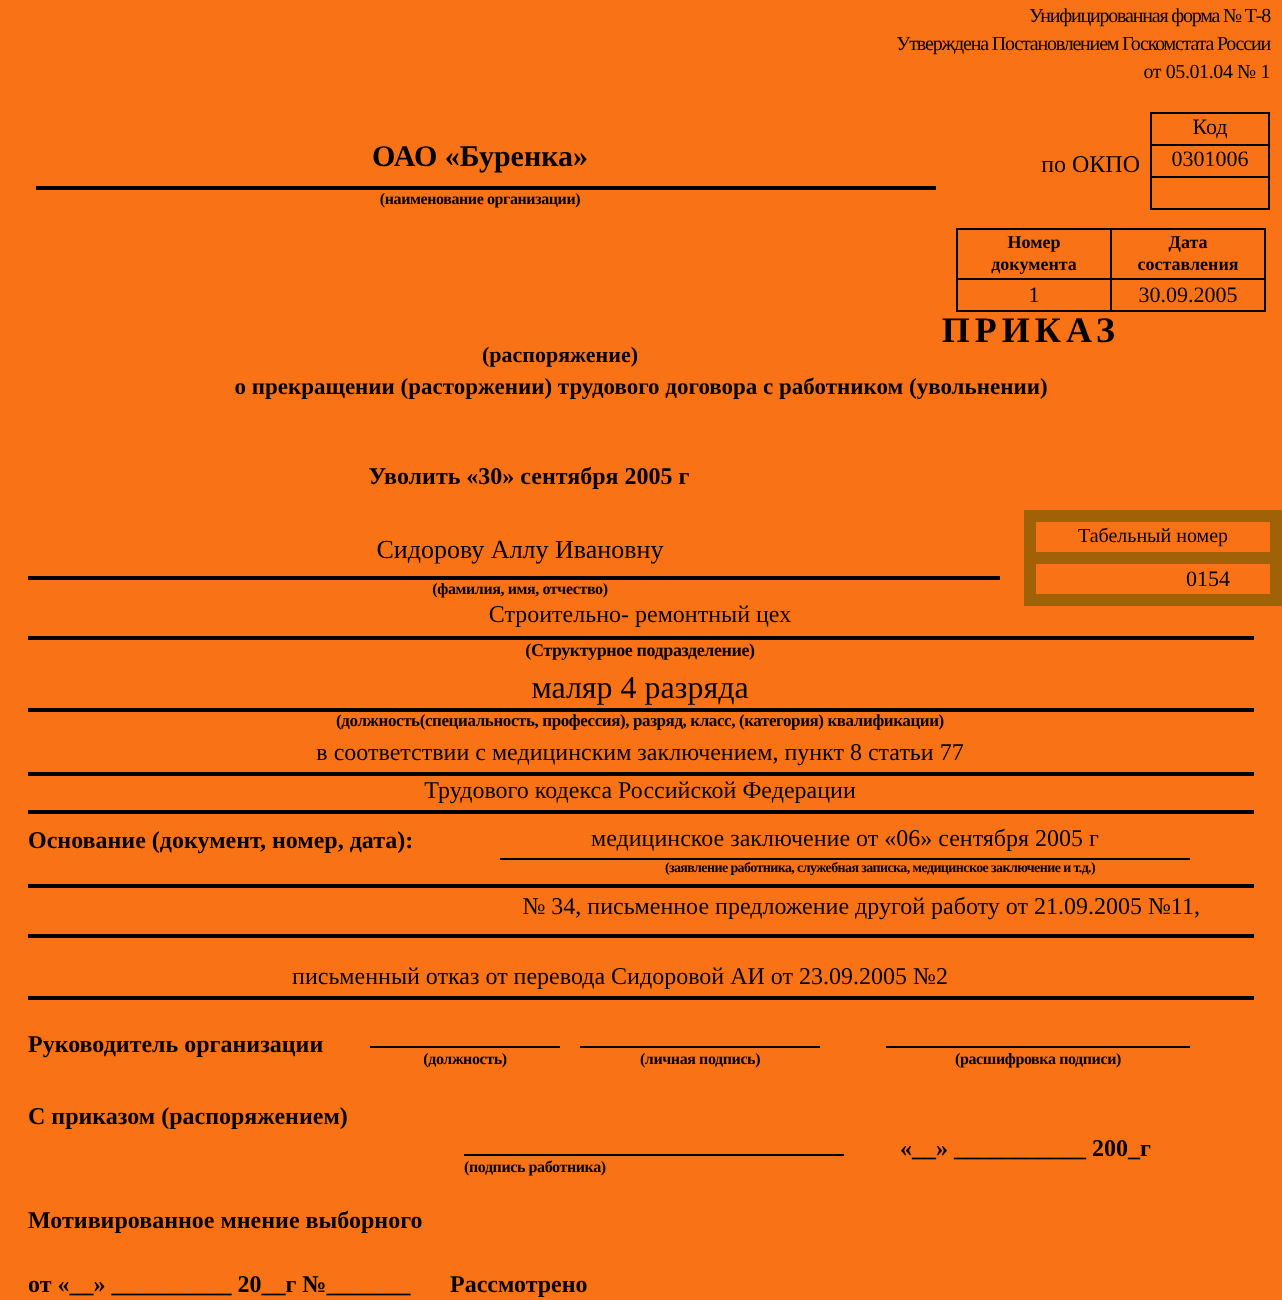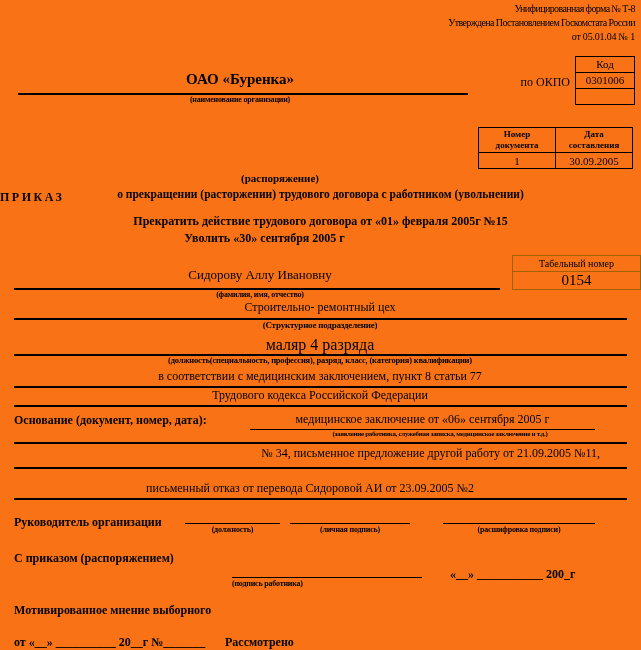--- a/index.html
+++ b/index.html
@@ -65,42 +65,41 @@
   #org-rule {
     top: 93px; left: 18px; width: 450px;
     border-bottom: 2px solid #000; height: 0;
   }
   #org-caption {
     top: 95px; left: 40px; width: 400px; text-align: center;
   }
 
   
   #docnum-table {
-    top: 127px; left: 478px;
+    top: 114px; left: 478px;
     border-collapse: collapse;
   }
   #docnum-table td, #docnum-table th {
     border: 1px solid #000;
     padding: 0;
     text-align: center;
   }
   #docnum-table th {
     font-size: 9px; font-weight: bold; line-height: 11px;
     width: 76px; height: 24px;
   }
   #docnum-table td {
     font-size: 11px; height: 15px;
   }
 
   
   #order-title {
     top: 155px; left: 0; width: 560px;
-    text-align: left; font-size: 12px; font-weight: bold;
+    text-align: right; font-size: 18px; font-weight: bold;
     letter-spacing: 2.5px;
-    margin-top: 35px;
   }
   #order-subtitle {
     top: 172px; left: 0; width: 560px;
     text-align: center; font-size: 11px; font-weight: bold;
   }
   #order-about {
     top: 188px; left: 0; width: 641px;
     text-align: center; font-size: 11.5px; font-weight: bold;
   }
 
@@ -113,27 +112,27 @@
     top: 231px; left: 0; width: 529px;
     text-align: center; font-size: 12px; font-weight: bold;
   }
 
   
   #tabnum-box {
     top: 255px; left: 512px;
     border-collapse: collapse;
   }
   #tabnum-box td {
-    border: 1px solid #a16207;
+    border: 6px solid #a16207;
     padding: 0 20px;
     height: 15px;
     width: 120px;
   }
   #tabnum-box .tn-head { font-size: 10px; text-align: center; }
-  #tabnum-box .tn-val  { font-size: 15px; text-align: center; }
+  #tabnum-box .tn-val  { font-size: 11px; text-align: right; }
 
   
   #emp-name { top: 267px; left: 60px; width: 400px; text-align: center; font-size: 13px; }
   #emp-rule { top: 288px; left: 14px; width: 486px; border-bottom: 2px solid #000; height: 0; }
   #emp-caption { top: 290px; left: 60px; width: 400px; text-align: center; }
 
   
   #subdiv-val { top: 300px; left: 60px; width: 520px; text-align: center; font-size: 12px; }
   #subdiv-rule { top: 318px; left: 14px; width: 613px; border-bottom: 2px solid #000; height: 0; }
   #subdiv-caption { top: 320px; left: 60px; width: 520px; text-align: center; font-size: 9px; }
@@ -233,21 +232,20 @@
       <td>1</td>
       <td>30.09.2005</td>
     </tr>
   </tbody>
     </table>
 
   <div class="abs" id="order-title">ПРИКАЗ</div>
   <div class="abs" id="order-subtitle">(распоряжение)</div>
   <div class="abs" id="order-about">о прекращении (расторжении) трудового договора с работником (увольнении)</div>
 
-  <div class="abs" id="terminate-line">Прекратить действие трудового договора от «01» февраля 2005г   №15</div>
   <div class="abs" id="dismiss-line">Уволить           «30»  сентября 2005 г</div>
 
   <table class="abs" id="tabnum-box">
     <tbody>
         <tr>
       <td class="tn-head">Табельный номер</td>
     </tr>
     <tr>
       <td class="tn-val">0154</td>
     </tr>

